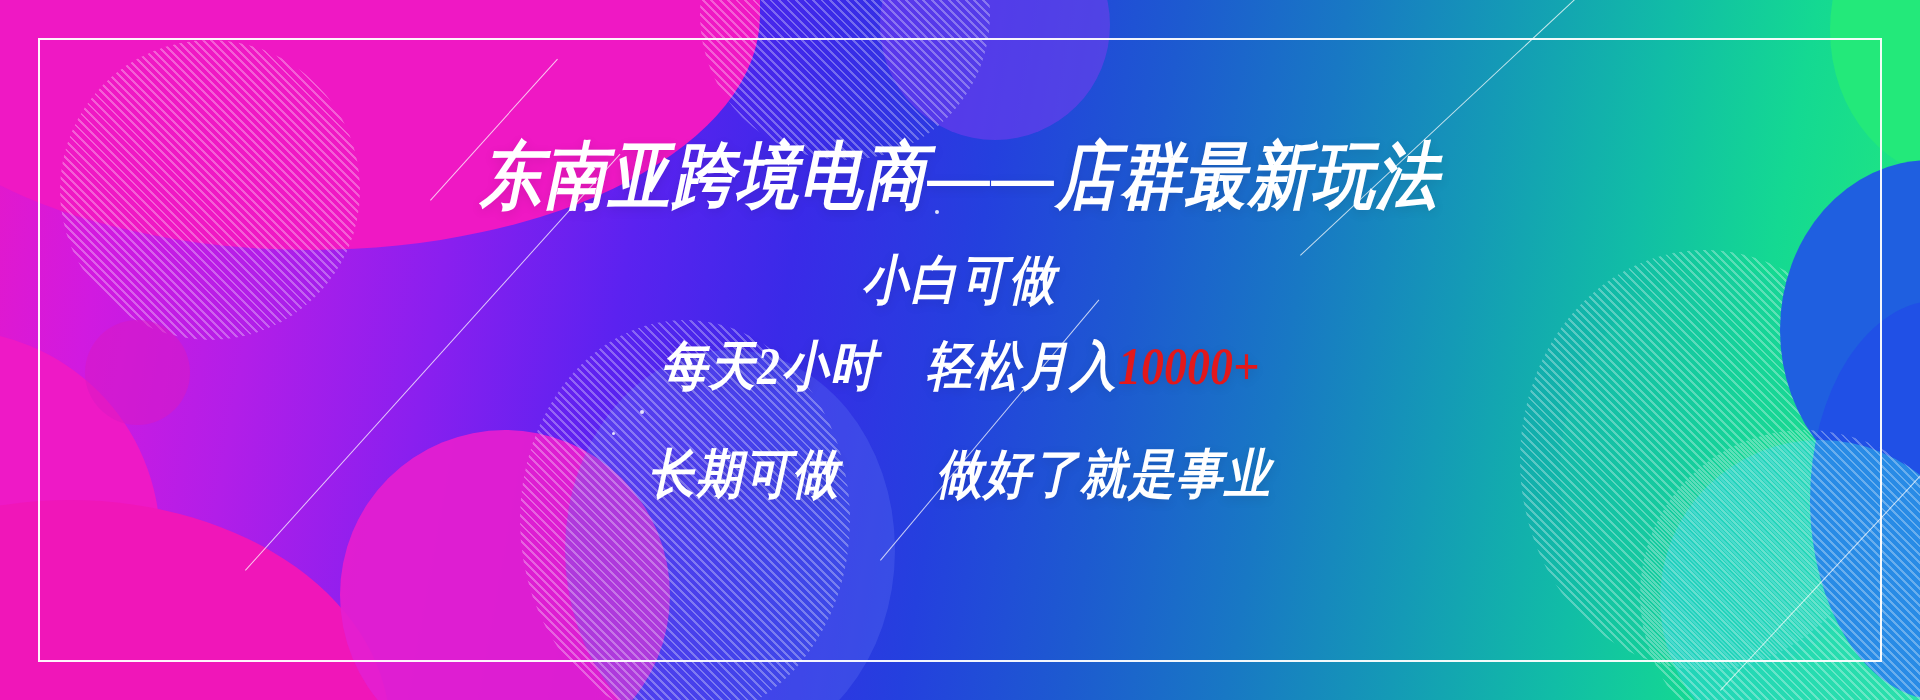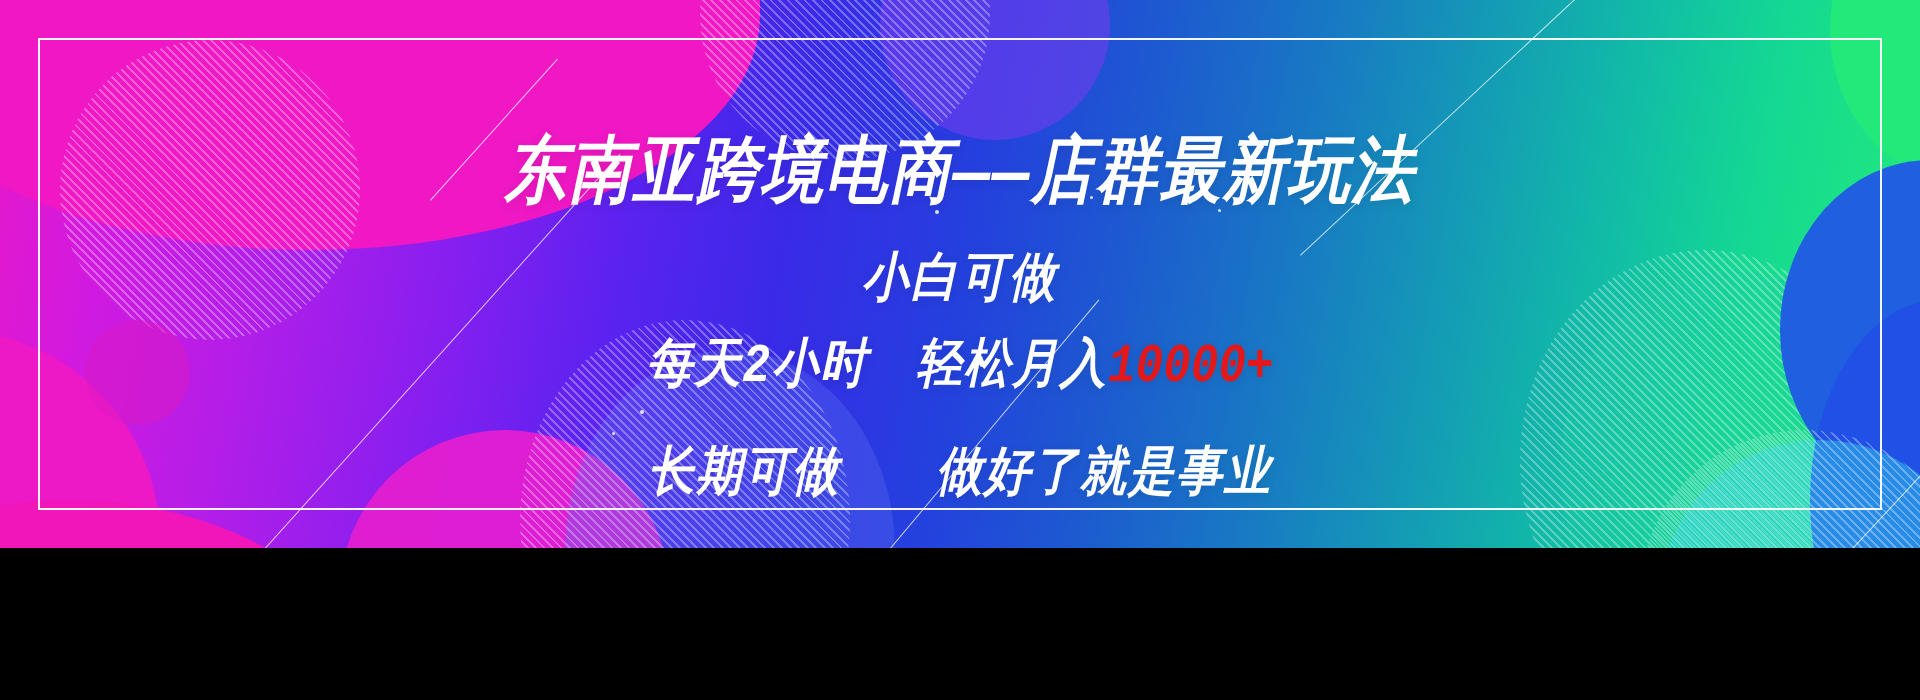--- a/index.html
+++ b/index.html
@@ -1,18 +1,18 @@
 <!DOCTYPE html>
 <html><head>
 <meta charset="utf-8">
 <style>
   html,body{margin:0;padding:0;background:#000;}
   #banner{
-    position:relative;width:1920px;height:548px;overflow:hidden;
-    font-family:Liberation Mono, monospace;
+    position:relative;width:1920px;height:700px;overflow:hidden;
+    font-family:Liberation Serif, serif;
     background:
       linear-gradient(100deg,
         #e618c8 0%,
         #d11ae0 7%,
         #b21ee8 15%,
         #8a1fef 24%,
         #5b22f0 33%,
         #3a2ae8 41%,
         #2440de 50%,
         #1d5ad0 58%,

